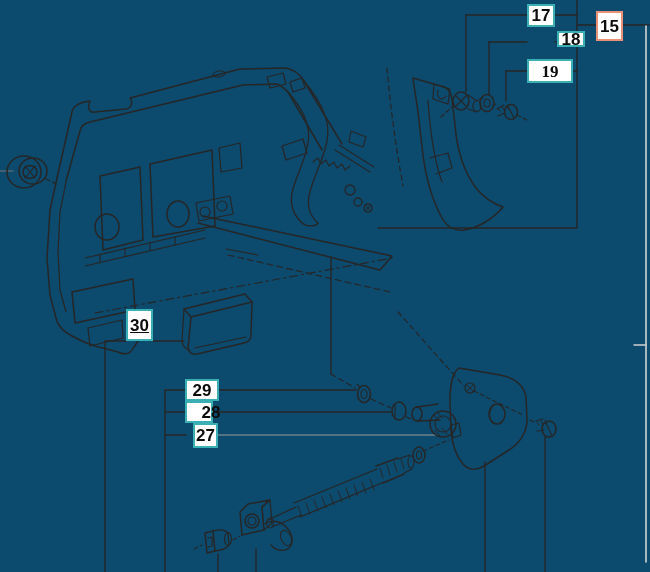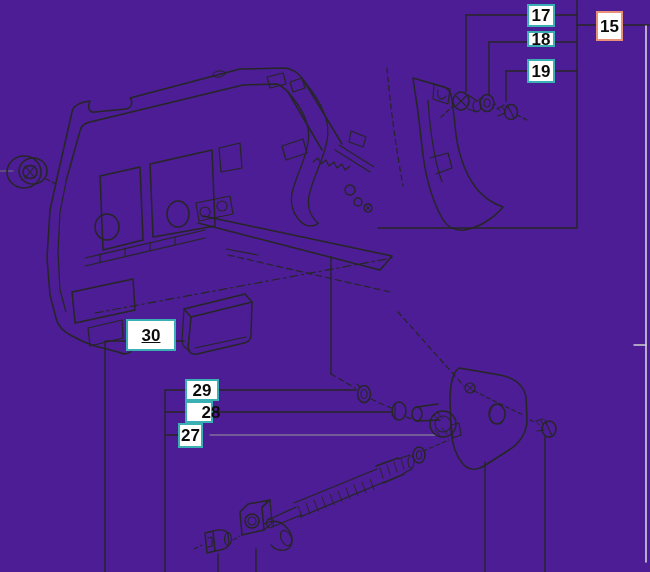--- a/index.html
+++ b/index.html
@@ -4,21 +4,21 @@
 <style>
   :root{
     --teal:#3BB0B4;
     --orange:#E89078;
     --line:#262626;
   }
   html,body{margin:0;padding:0;background:#fff;}
   #stage{
     position:relative;
     width:650px;height:572px;
-    background:#4c1d95;
+    background:#0c4a6e;
     overflow:hidden;
     font-family:"Liberation Sans", sans-serif;
   }
   #stage svg{position:absolute;left:0;top:0;}
   .callout{
     position:absolute;
     box-sizing:border-box;
     background:#fff;
     border:2px solid var(--teal);
     color:#0c0c0c;
@@ -238,35 +238,35 @@
       <path d="M208,538 L212,537 L212,546 L208,547" stroke-width="1.1"></path>
       <path d="M213,531 C220,529 226,530 228,533 L229,545 C227,549 221,550 215,551" stroke-width="1.3"></path>
       <ellipse cx="228" cy="539" rx="3.5" ry="6.5" stroke-width="1.1"></ellipse>
       <path d="M194,549 L202,545" stroke-dasharray="4 3" stroke-width="1.1"></path>
     </g>
   </svg>
 
   <div class="callout" style="left:527px;top:4px;width:28px;height:23px;">
     <span>17</span>
   </div>
-  <div class="callout" style="left:527px;top:31px;width:28px;height:16px;">
+  <div class="callout" style="left:557px;top:31px;width:28px;height:16px;">
     <span>18</span>
   </div>
-  <div class="callout" style="left:527px;top:59px;width:28px;height:24px;">
+  <div class="callout" style="left:527px;top:59px;width:46px;height:24px;font-family:Liberation Serif, serif;">
     <span>19</span>
   </div>
   <div class="callout orange" style="left:596px;top:11px;width:27px;height:30px;">
     <span>15</span>
   </div>
-  <div class="callout" style="left:126px;top:319px;width:50px;height:32px;text-decoration:underline;">
+  <div class="callout" style="left:126px;top:309px;width:27px;height:32px;text-decoration:underline;">
     <span>30</span>
   </div>
   <div class="callout" style="left:185px;top:379px;width:34px;height:22px;">
     <span>29</span>
   </div>
   <div class="callout" style="left:185px;top:401px;width:25px;height:22px;padding-left:24px;">
     <span>28</span>
   </div>
-  <div class="callout" style="left:178px;top:423px;width:25px;height:25px;">
+  <div class="callout" style="left:193px;top:423px;width:25px;height:25px;">
     <span>27</span>
   </div>
 
 </div>
 
 </body></html>

